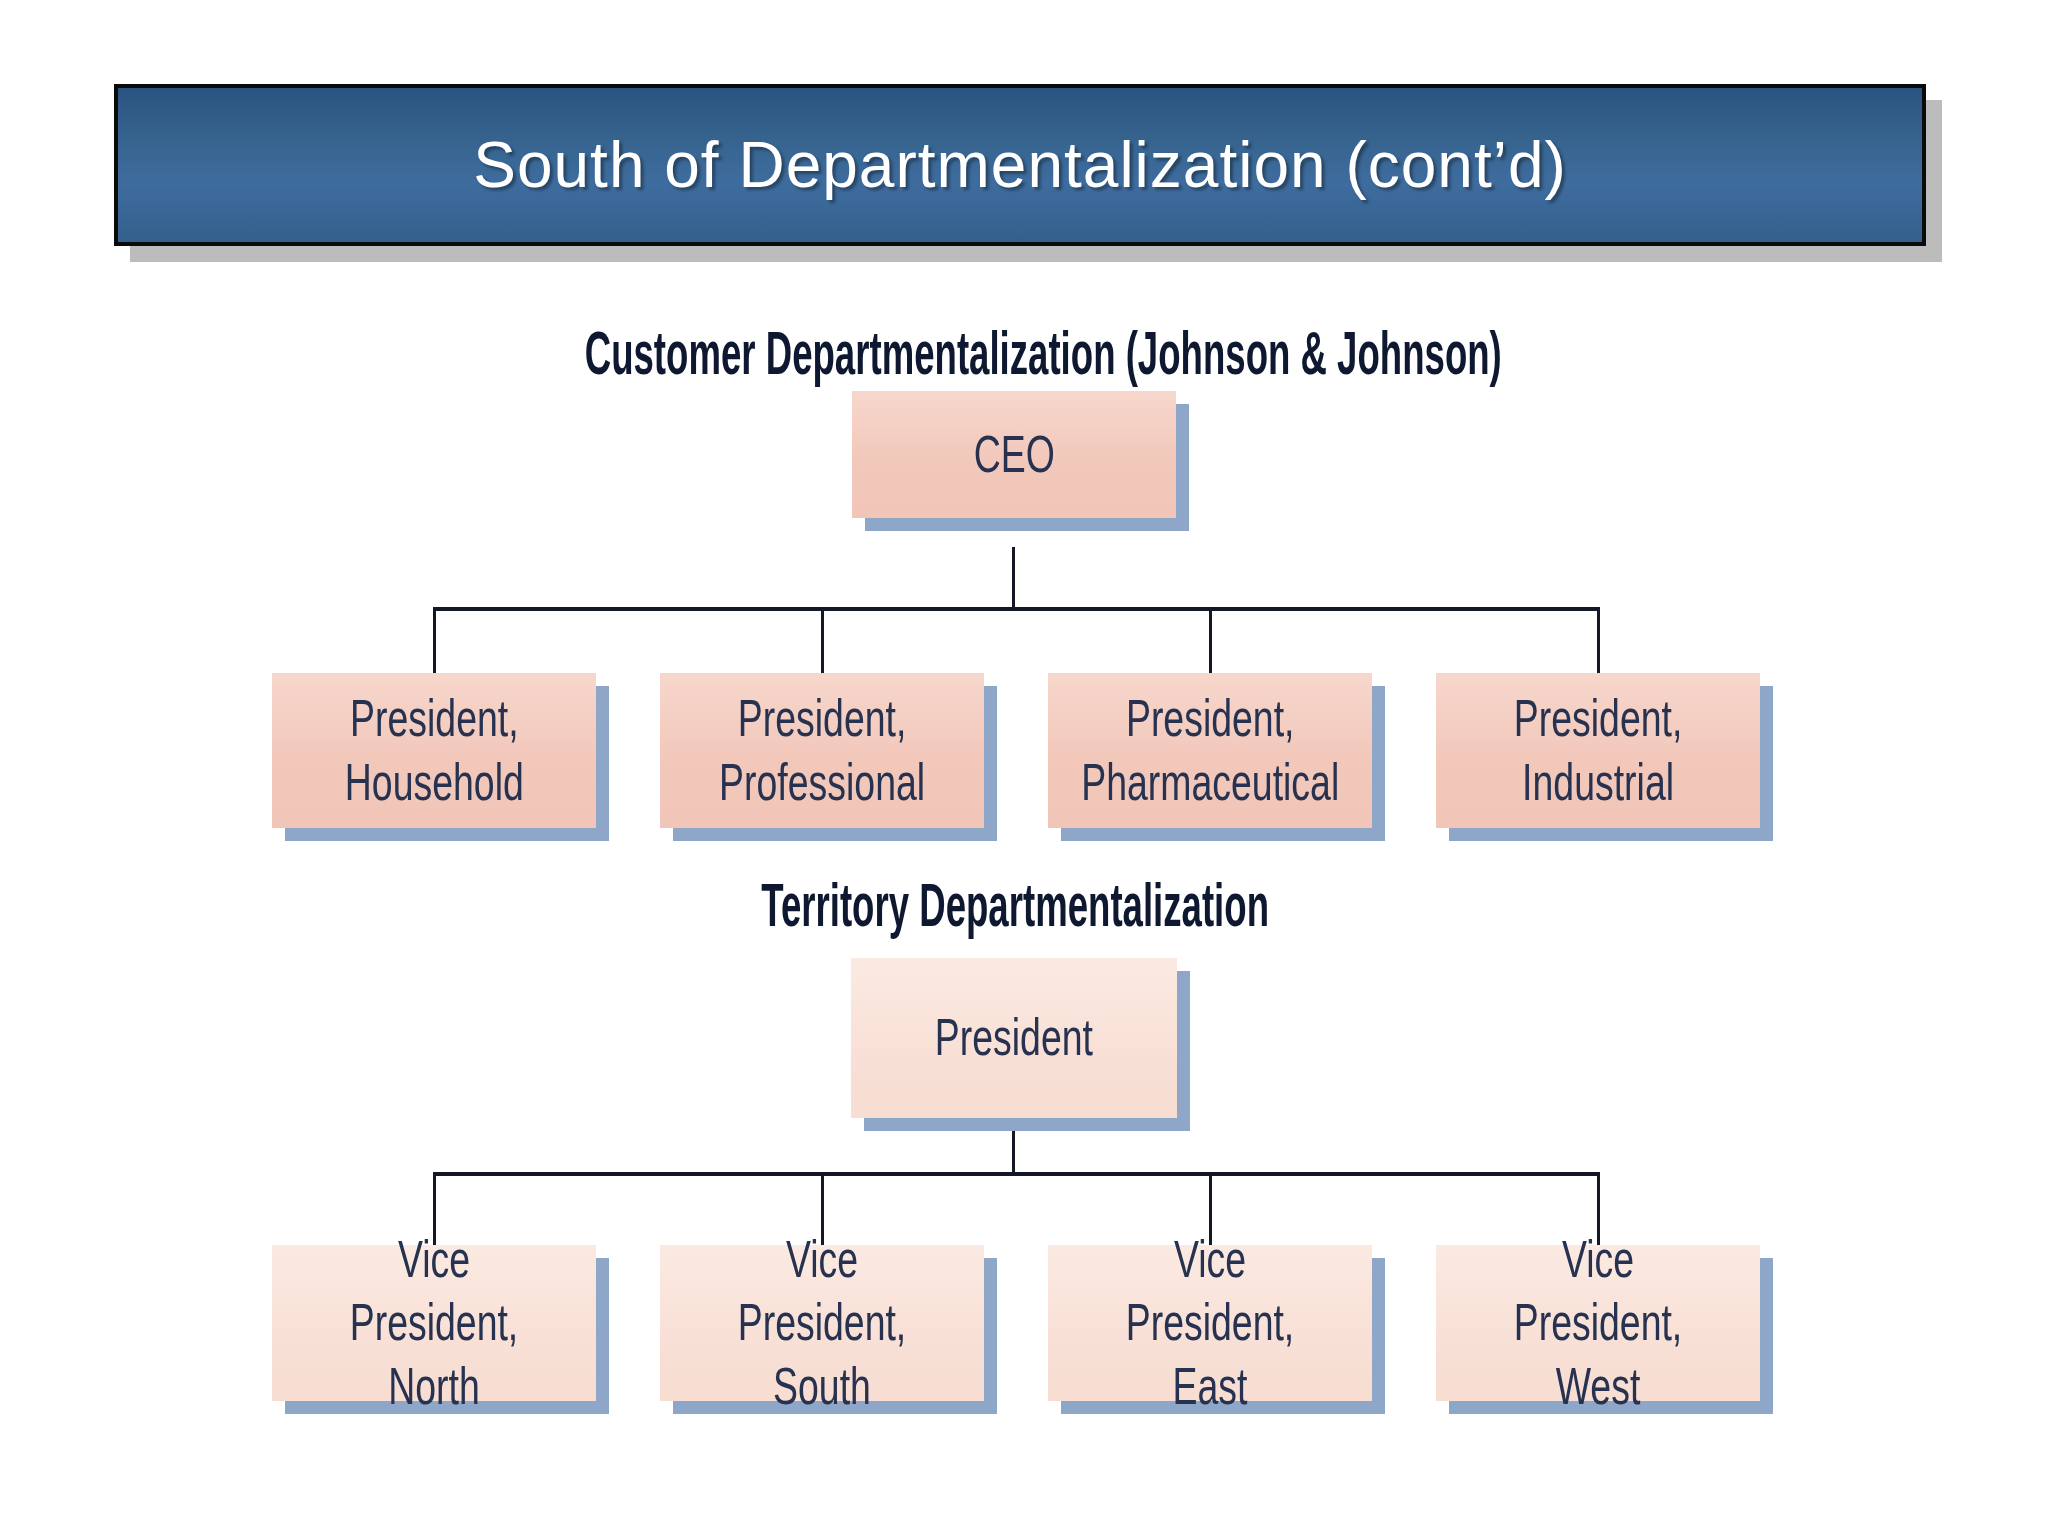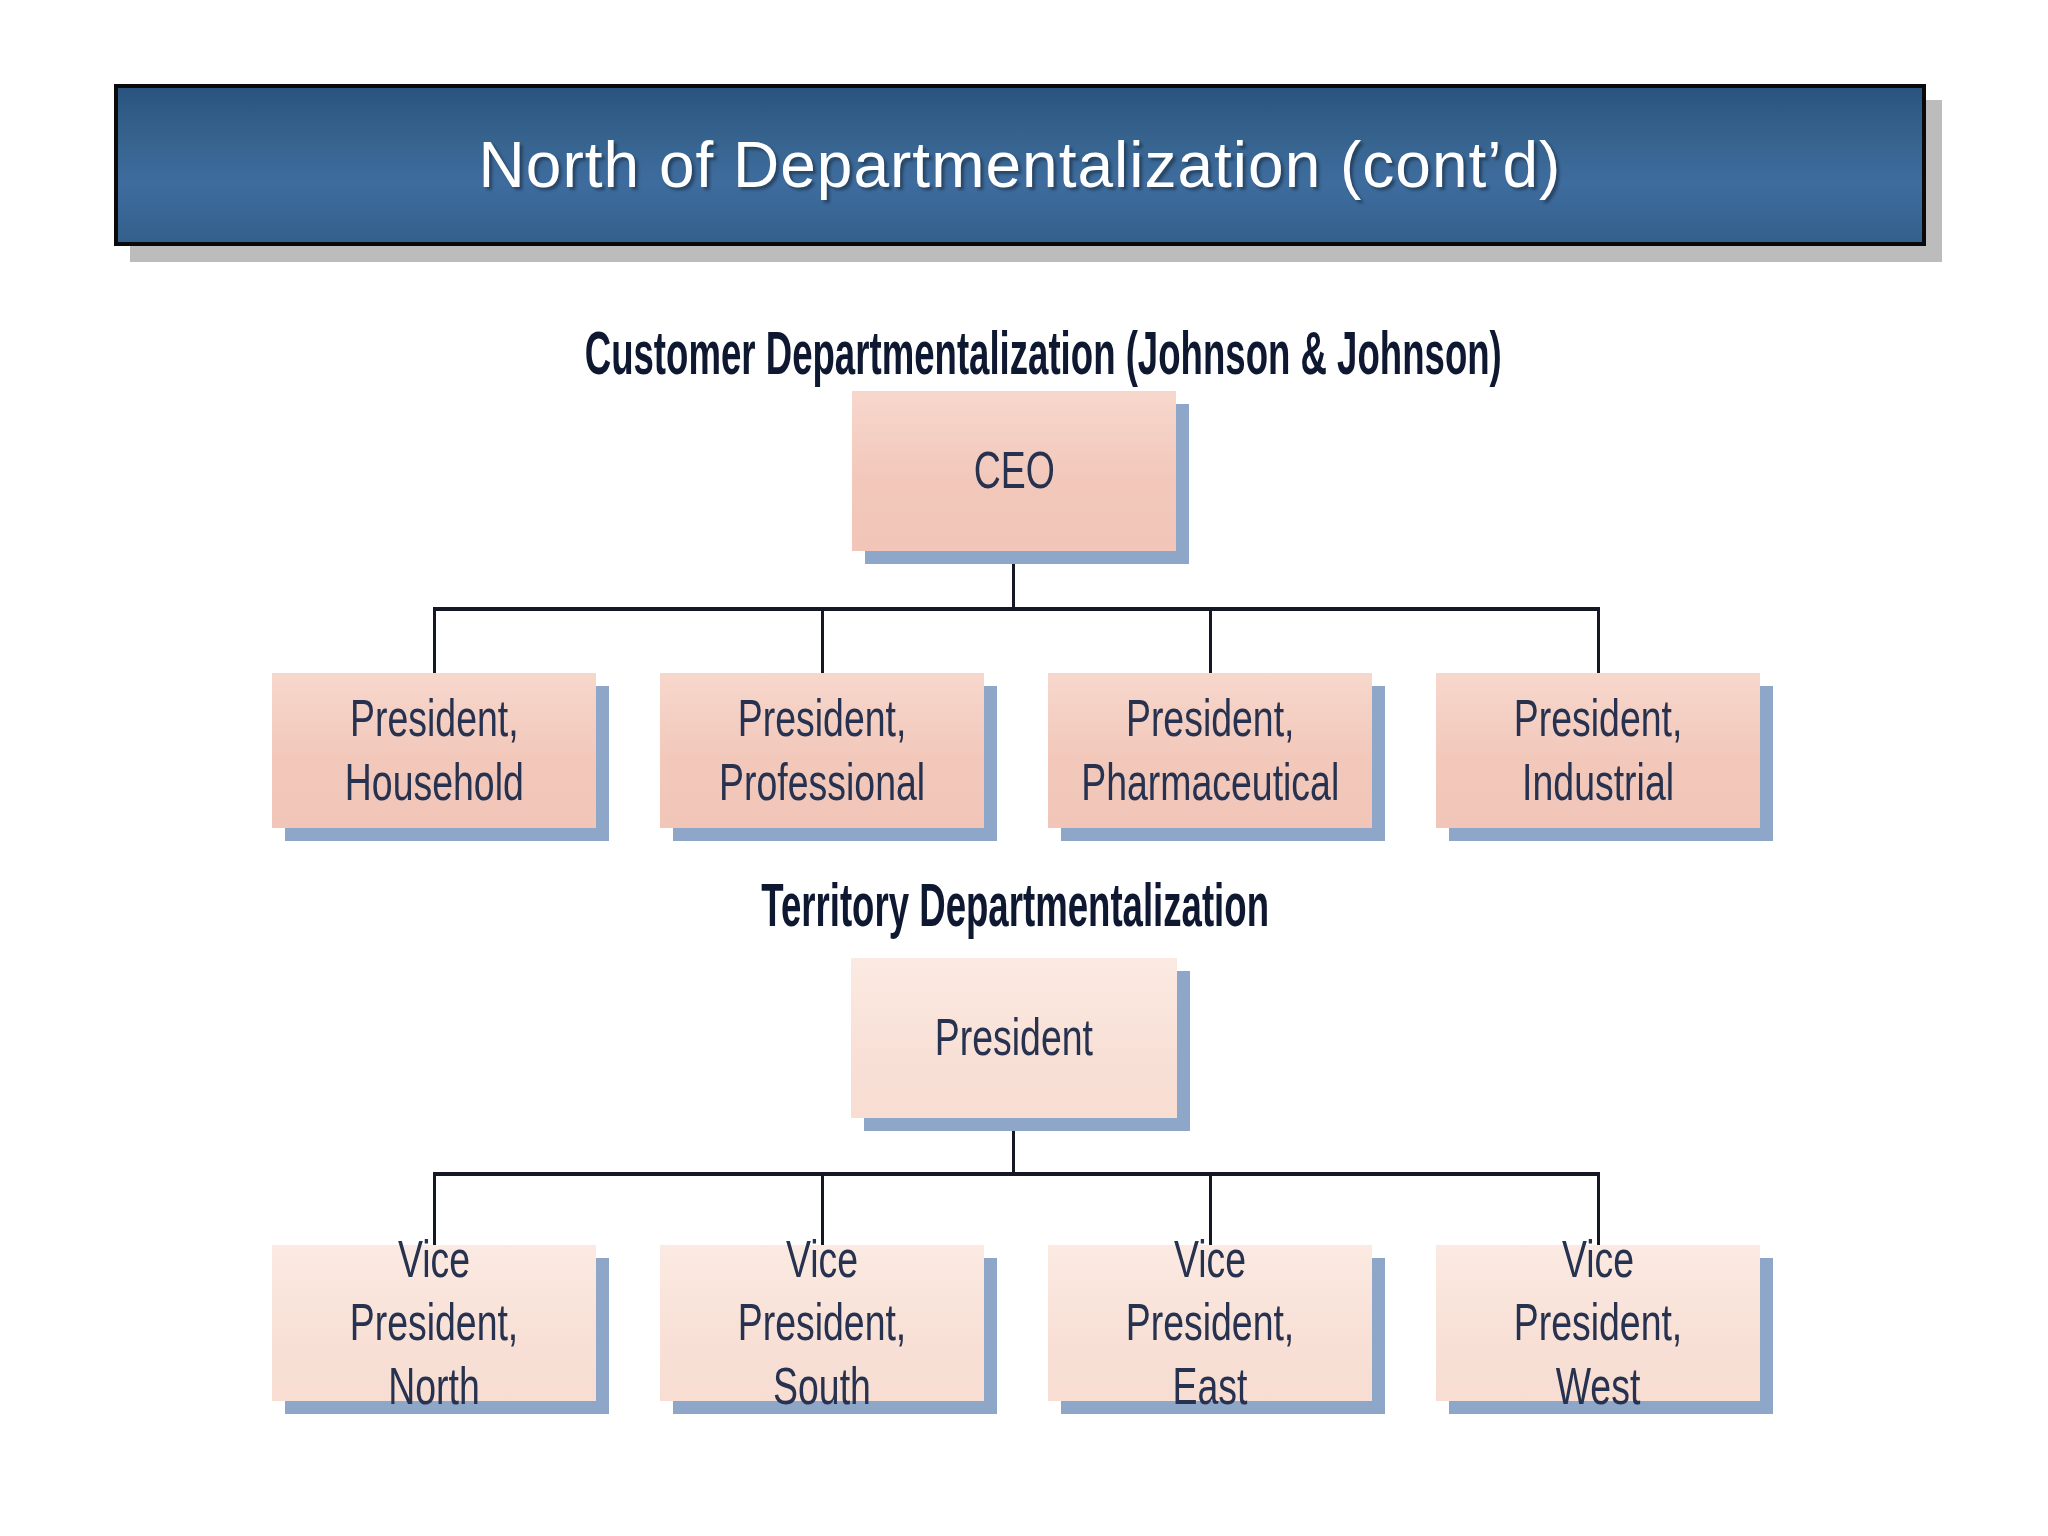--- a/index.html
+++ b/index.html
@@ -37,37 +37,37 @@
   
   .vline{position:absolute;width:3px;background:#141824;}
   .hline{position:absolute;height:4px;background:#141824;}
 </style>
 </head>
 <body>
 
 <div class="slide">
 
   <div class="banner">
-    <span class="banner-text">North of Departmentalization (cont’d)</span>
+    <span class="banner-text">South of Departmentalization (cont’d)</span>
   </div>
 
   <div class="sec-heading pos1">
     <span class="cond">Customer Departmentalization (Johnson &amp; Johnson)</span>
   </div>
 
   <div class="chart1">
 
     <div class="vline" style="left:1012px;top:547px;height:62px"></div>
     <div class="hline" style="left:434px;top:607px;width:1166px"></div>
     <div class="vline" style="left:433px;top:607px;height:68px"></div>
     <div class="vline" style="left:821px;top:607px;height:68px"></div>
     <div class="vline" style="left:1209px;top:607px;height:68px"></div>
     <div class="vline" style="left:1597px;top:607px;height:68px"></div>
 
-    <div class="box" style="left:852px;top:391px;width:324px;height:160px">
+    <div class="box" style="left:852px;top:391px;width:324px;height:127px">
       <span class="lbl">CEO</span>
     </div>
     <div class="box" style="left:272px;top:673px;width:324px;height:155px">
       <span class="lbl">President,
 Household</span>
     </div>
     <div class="box" style="left:660px;top:673px;width:324px;height:155px">
       <span class="lbl">President,
 Professional</span>
     </div>

